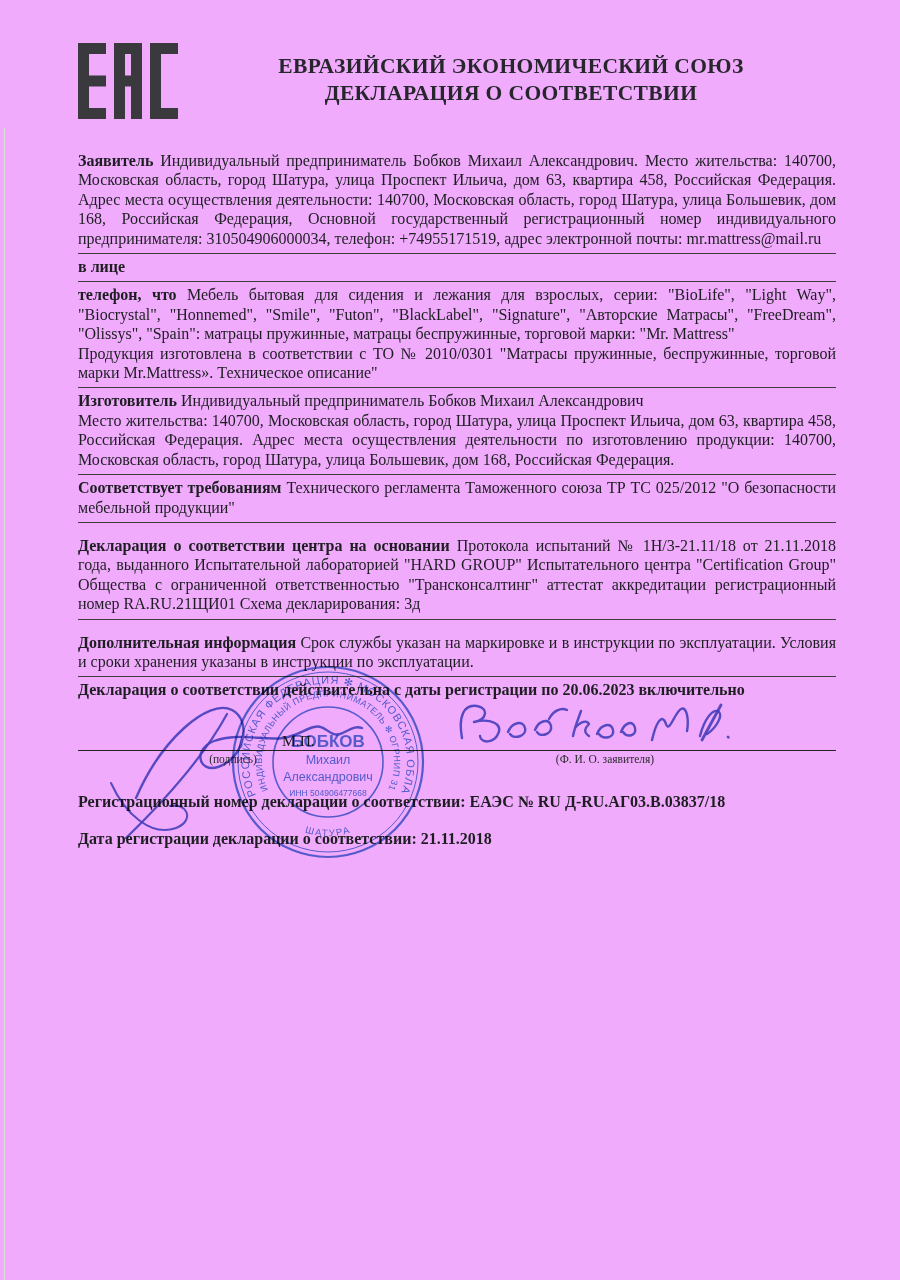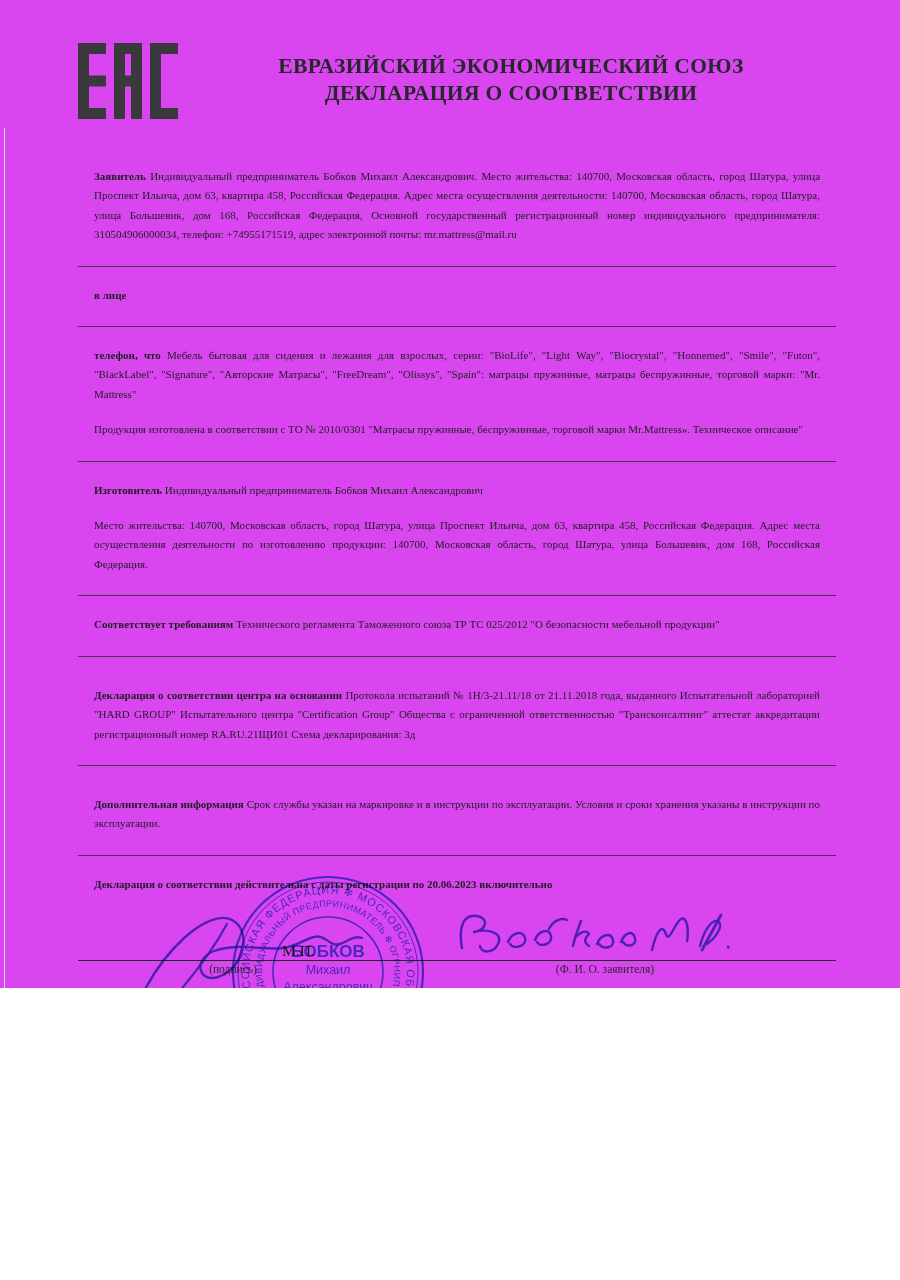--- a/index.html
+++ b/index.html
@@ -1,28 +1,28 @@
 <!DOCTYPE html>
 <html lang="ru" style="--stamp-color: #4575c8; --ink-color: #4a5cbe;"><head>
 <meta charset="utf-8">
 <style>
   html,body{margin:0;padding:0;background:#ffffff;}
-  .page{position:relative;width:900px;height:988px;background:#d946ef;overflow:hidden;
+  .page{position:relative;width:900px;height:1280px;background:#f0abfc;overflow:hidden;
         font-family:"Liberation Serif",serif;color:#1e1e22;}
   .edge-left{position:absolute;left:4px;top:128px;bottom:0;width:1px;background:#dedede;}
   .content{position:absolute;left:78px;top:40px;width:758px;}
 
   
   .doc-header{display:flex;align-items:flex-start;margin-bottom:25px;}
   .logo{width:108px;flex:0 0 108px;padding-top:3px;}
   .titles{flex:1;text-align:center;font-weight:bold;font-size:21.5px;line-height:27px;
           letter-spacing:.4px;color:#26262c;padding-top:13px;}
 
   
-  p{margin:16px;font-size:11px;line-height:19.4px;}
+  p{margin:0;font-size:16px;line-height:19.4px;}
   .just{text-align:justify;}
   .lead{font-weight:bold;}
   .bold{font-weight:bold;}
   .sec{padding:3px 0 5px;}
   .gap-top{padding-top:13px;}
   .rule{border-top:1.7px solid #3d3d3d;height:0;}
 
   
   .sig-area{position:relative;height:72px;margin-top:5px;}
   .sig-line{position:absolute;left:0;right:0;top:40px;border-top:1.5px solid #232323;z-index:1;}

